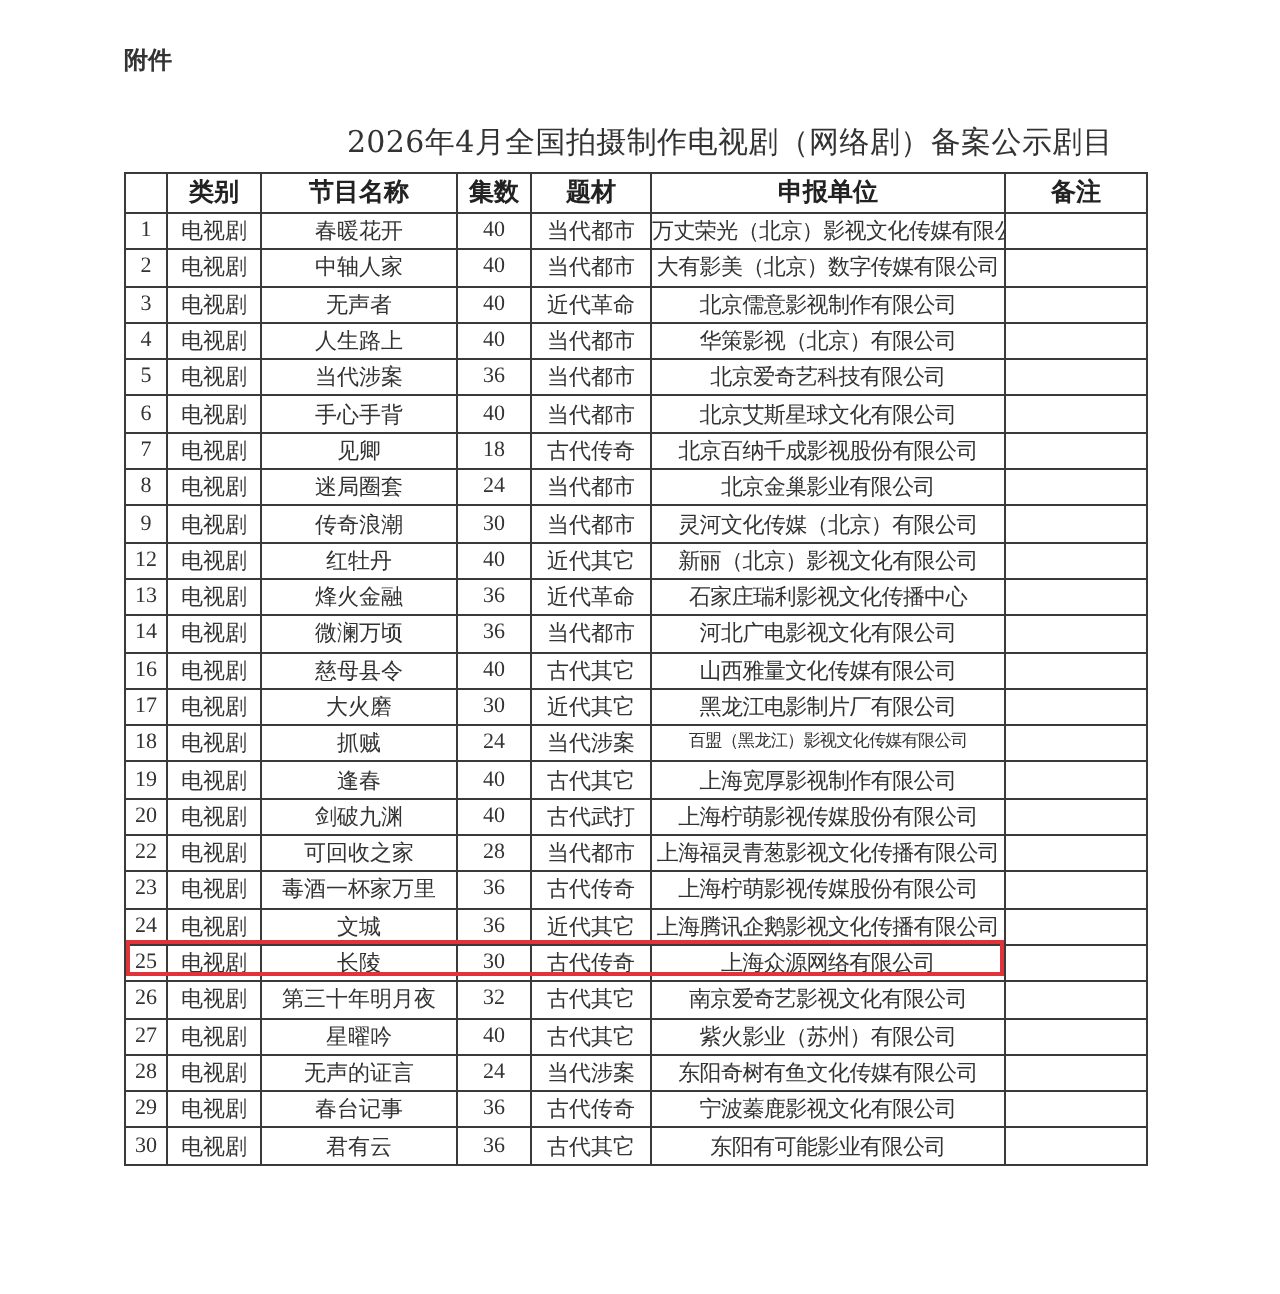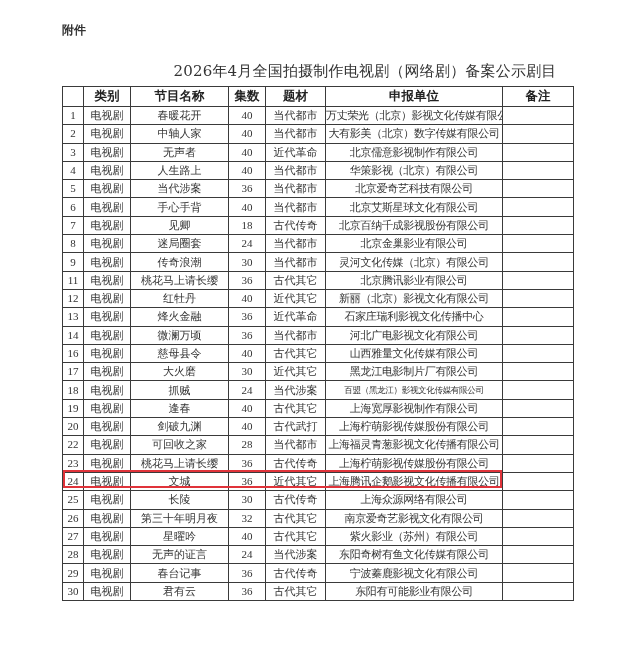--- a/index.html
+++ b/index.html
@@ -126,29 +126,20 @@
       <tr>
         <td class="num">9</td>
         <td>电视剧</td>
         <td>传奇浪潮</td>
         <td class="ep">30</td>
         <td>当代都市</td>
         <td class="unit">灵河文化传媒（北京）有限公司</td>
         <td></td>
       </tr>
       <tr>
-        <td class="num">11</td>
-        <td>电视剧</td>
-        <td>桃花马上请长缨</td>
-        <td class="ep">36</td>
-        <td>古代其它</td>
-        <td class="unit">北京腾讯影业有限公司</td>
-        <td></td>
-      </tr>
-      <tr>
         <td class="num">12</td>
         <td>电视剧</td>
         <td>红牡丹</td>
         <td class="ep">40</td>
         <td>近代其它</td>
         <td class="unit">新丽（北京）影视文化有限公司</td>
         <td></td>
       </tr>
       <tr>
         <td class="num">13</td>
@@ -218,21 +209,21 @@
         <td>电视剧</td>
         <td>可回收之家</td>
         <td class="ep">28</td>
         <td>当代都市</td>
         <td class="unit">上海福灵青葱影视文化传播有限公司</td>
         <td></td>
       </tr>
       <tr>
         <td class="num">23</td>
         <td>电视剧</td>
-        <td>桃花马上请长缨</td>
+        <td>毒酒一杯家万里</td>
         <td class="ep">36</td>
         <td>古代传奇</td>
         <td class="unit">上海柠萌影视传媒股份有限公司</td>
         <td></td>
       </tr>
       <tr>
         <td class="num">24</td>
         <td>电视剧</td>
         <td>文城</td>
         <td class="ep">36</td>

